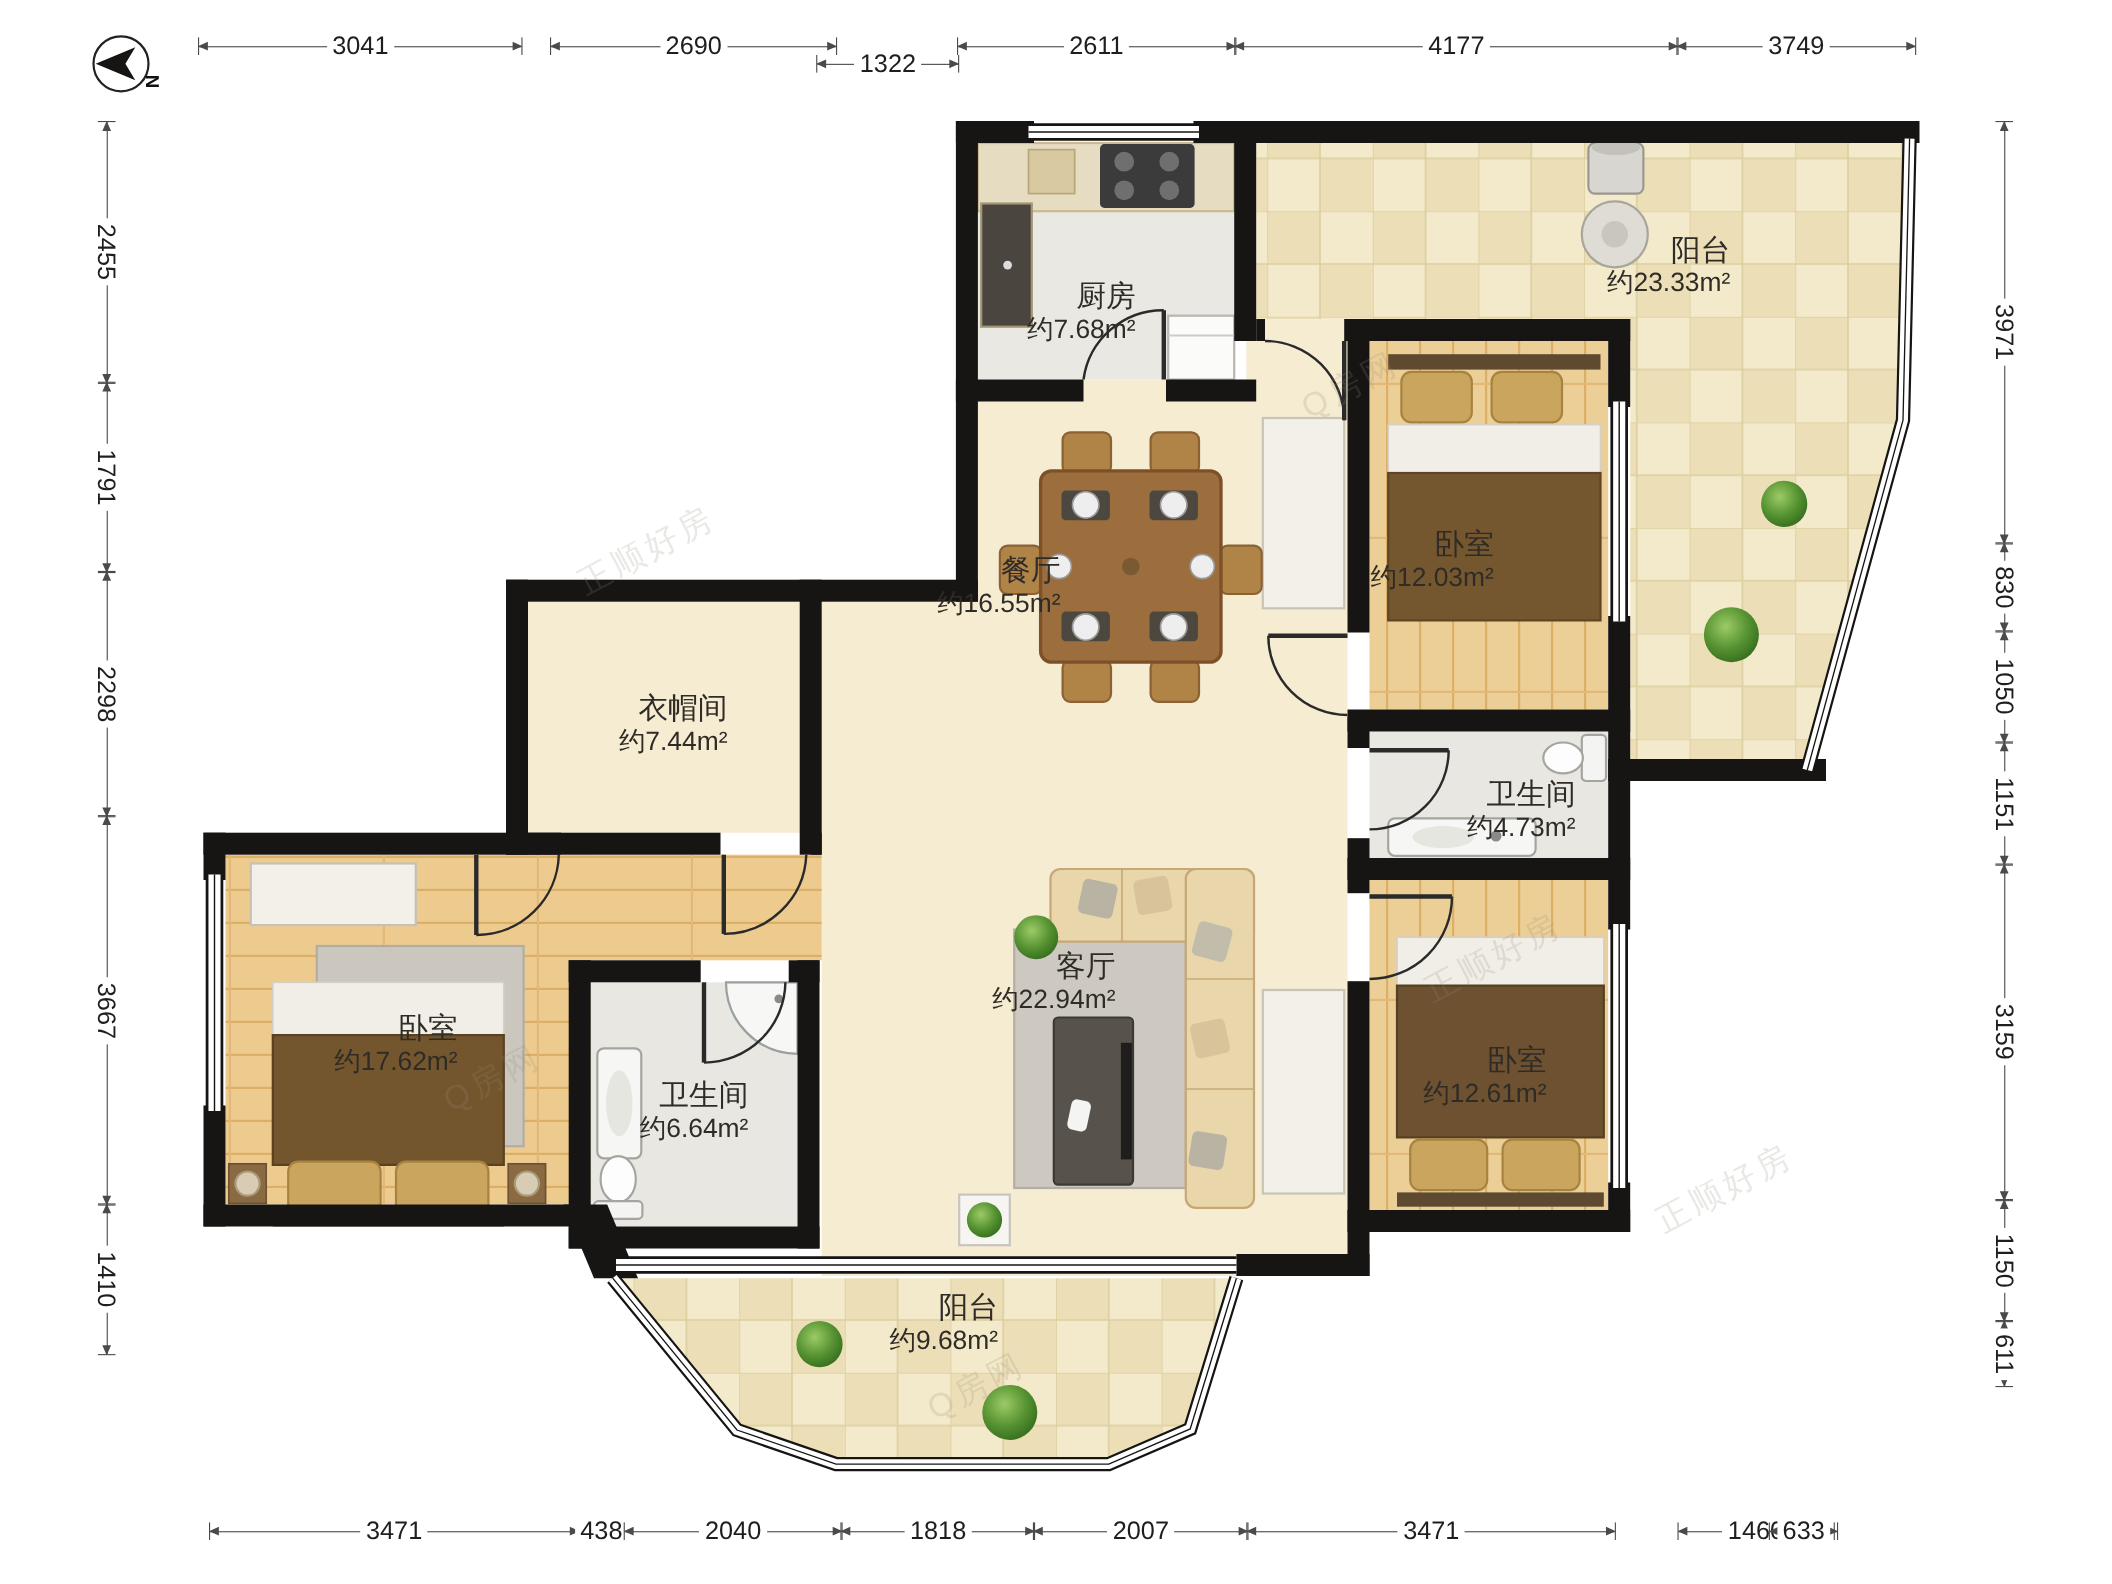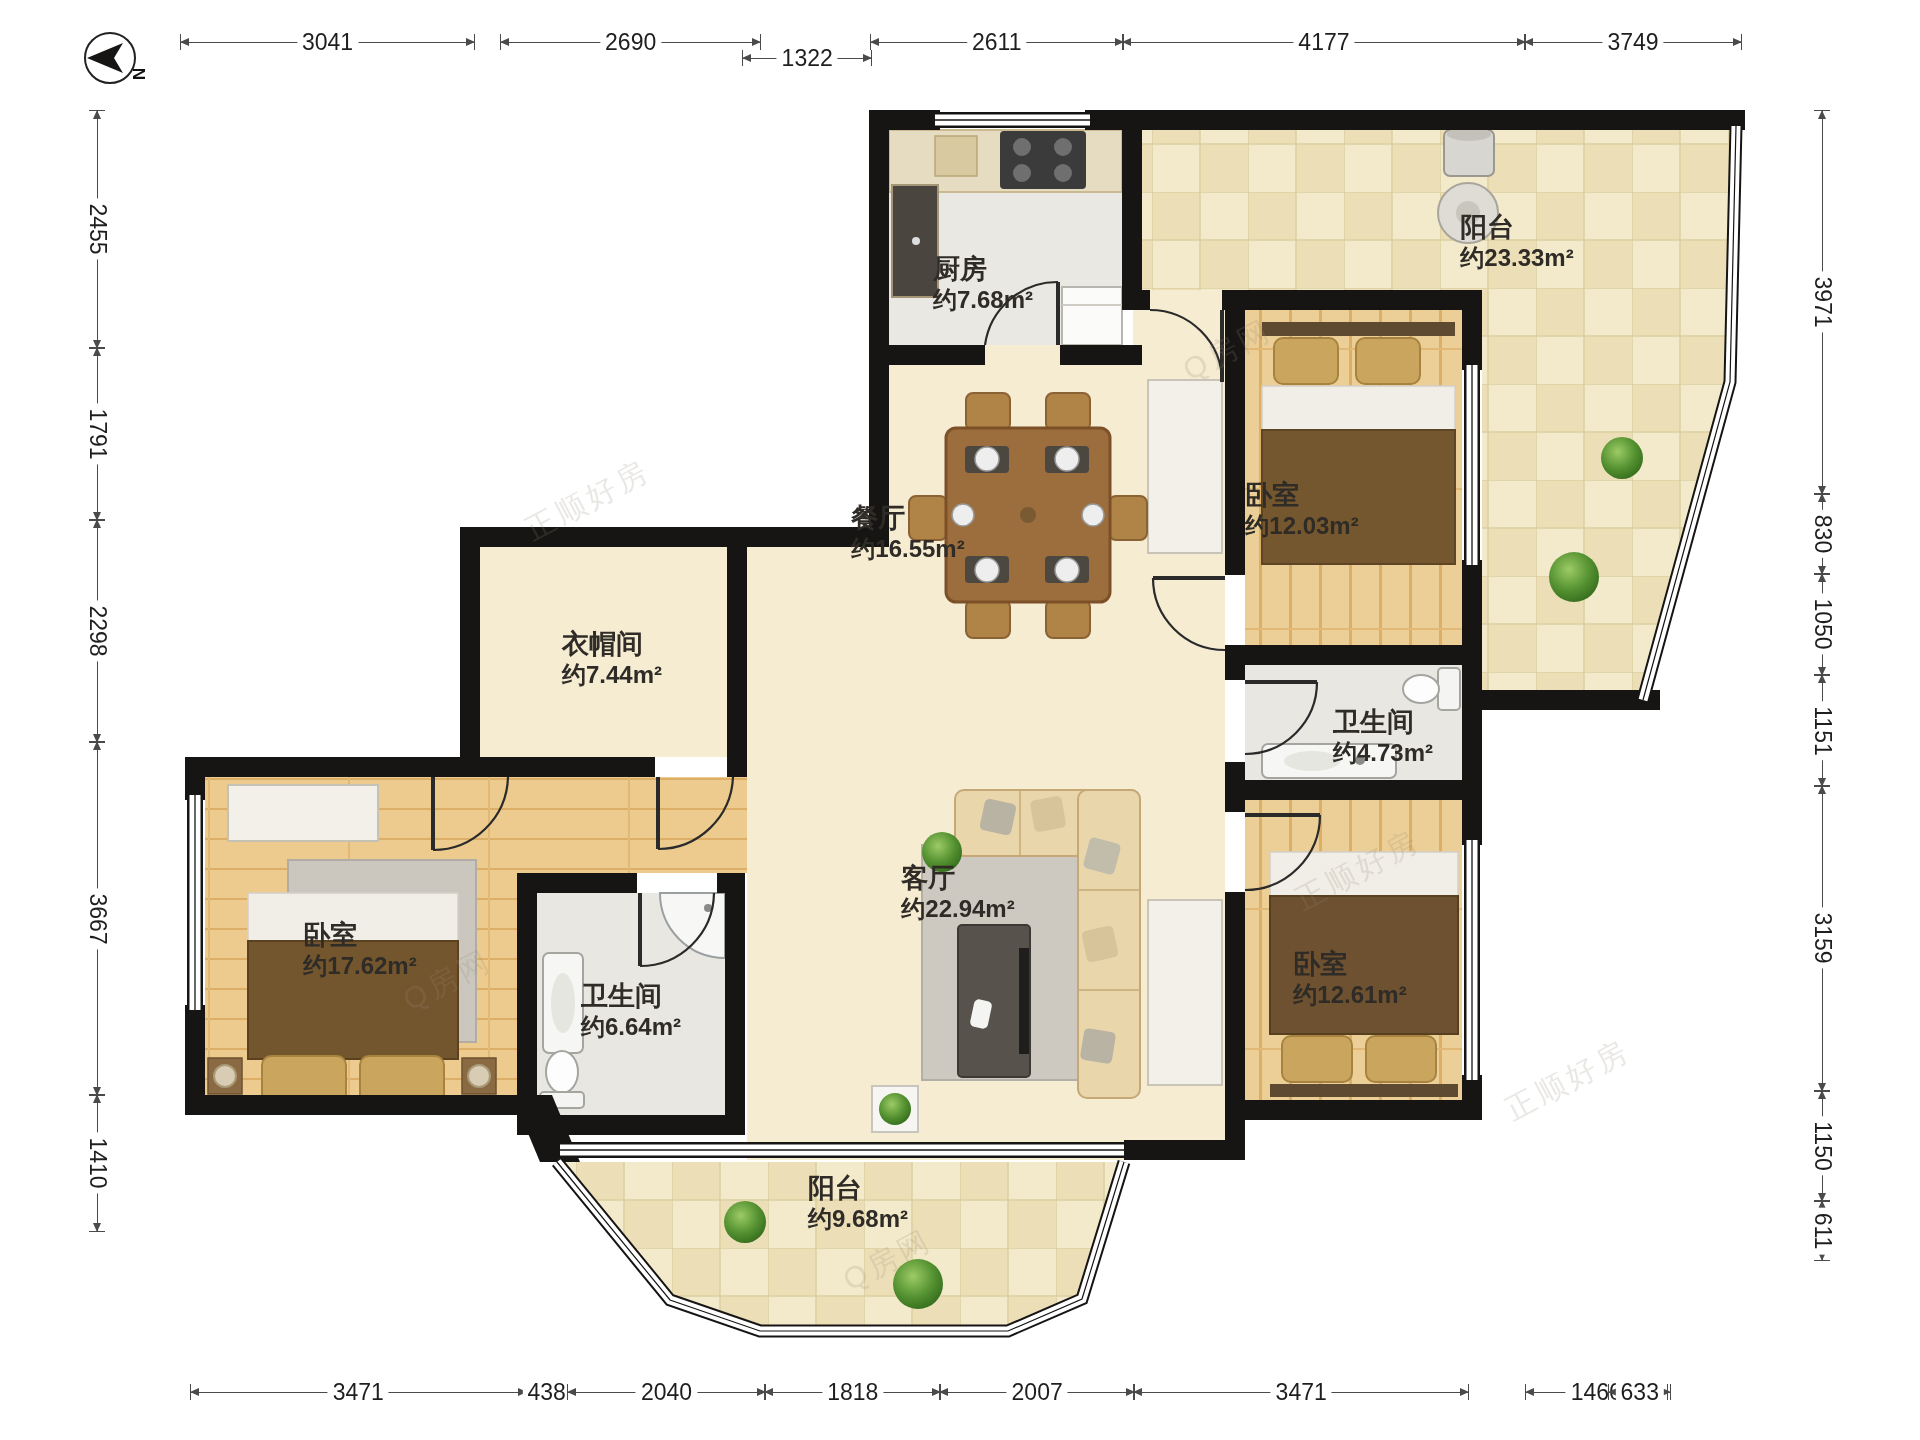--- a/index.html
+++ b/index.html
@@ -1,20 +1,20 @@
 <!DOCTYPE html>
 <html><head>
 <meta charset="utf-8">
 <style>
   html,body{margin:0;padding:0;background:#fff;}
   body{font-family:"Liberation Sans","DejaVu Sans",sans-serif;}
   #canvas{position:relative;width:1920px;height:1440px;background:#fff;overflow:hidden;}
   #plan-svg{position:absolute;left:0;top:0;}
-  .room-label{position:absolute;transform:translate(-50%,-50%);text-align:left;
-    color:#2f2b26;line-height:1.18;font-weight:700;white-space:nowrap;z-index:5;}
+  .room-label{position:absolute;transform:translate(-50%,-50%);text-align:right;
+    color:#2f2b26;line-height:1.18;font-weight:400;white-space:nowrap;z-index:5;}
   .room-label .rn{font-size:27px;}
   .room-label .ra{font-size:24px;}
   .dim-seg{position:absolute;z-index:4;}
   .dim-seg.h{border-left:1.5px solid #4a4a4a;border-right:1.5px solid #4a4a4a;height:16px;}
   .dim-seg.v{border-top:1.5px solid #4a4a4a;border-bottom:1.5px solid #4a4a4a;width:16px;}
   .dim-seg .dl{position:absolute;background:#4a4a4a;}
   .dim-seg.h .dl{left:0;right:0;top:7.5px;height:1.3px;}
   .dim-seg.v .dl{top:0;bottom:0;left:7.5px;width:1.3px;}
   .ah{position:absolute;width:0;height:0;border:4.5px solid transparent;}
   .dim-seg.h .a1{left:-1px;top:3.5px;border-left:0;border-right:9px solid #4a4a4a;}

